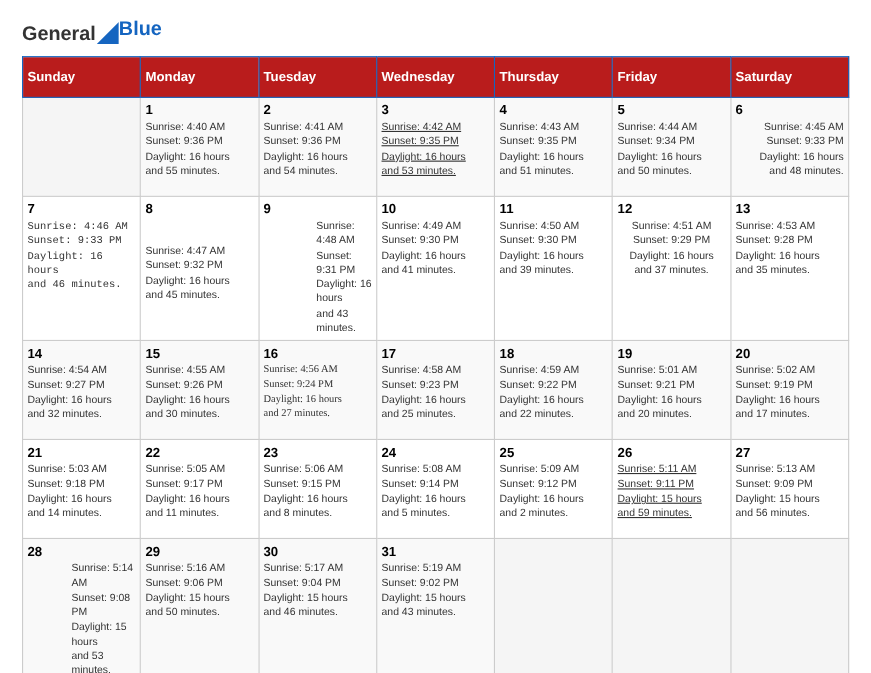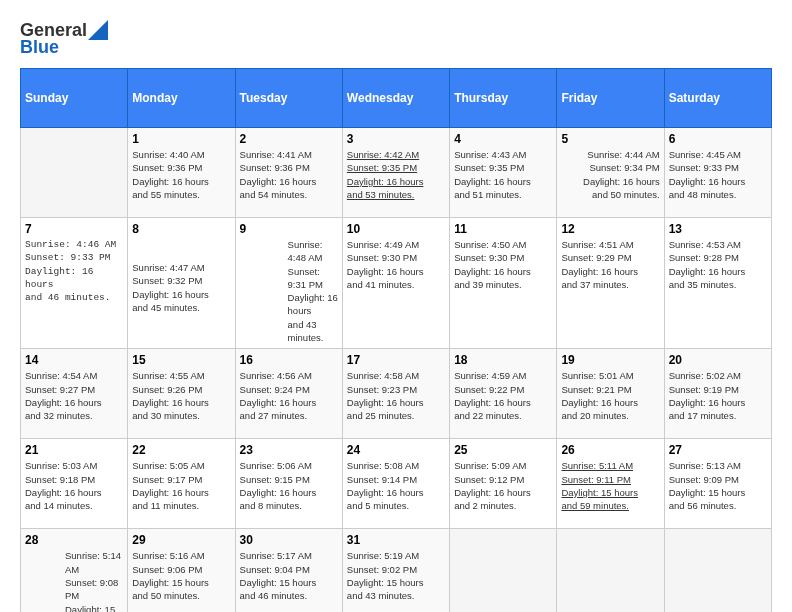--- a/index.html
+++ b/index.html
@@ -11,44 +11,44 @@
       padding: 20px;
     }
     .header-area {
       display: flex;
       justify-content: space-between;
       align-items: flex-start;
       margin-bottom: 10px;
     }
     .logo {
       display: flex;
-      flex-direction: column;
+      flex-direction: row;
       font-size: 13px;
     }
     .title-area {
       text-align: right;
     }
     .month-title {
       font-size: 36px;
       font-weight: bold;
       color: #333;
     }
     .location {
       font-size: 16px;
       color: #333;
     }
     table {
       width: 100%;
       border-collapse: collapse;
       font-size: 10.5px;
     }
     thead tr th {
-      background-color: #3b82f6;
+      background-color: #b91c1c;
       color: #fff;
-      padding: 22px 4px;
+      padding: 11px 4px;
       text-align: left;
       font-size: 12px;
       border: 1px solid #1565c0;
     }
     tbody tr td {
       border: 1px solid #ccc;
       vertical-align: top;
       padding: 4px;
       width: 14.28%;
       min-height: 80px;
@@ -132,28 +132,28 @@
         </td>
         <td>
           <span class="day-num">4</span>
           <div class="day-info" style="white-space: pre-line;">Sunrise: 4:43 AM
 Sunset: 9:35 PM
 Daylight: 16 hours
 and 51 minutes.</div>
         </td>
         <td>
           <span class="day-num">5</span>
-          <div class="day-info" style="white-space: pre-line; text-align: right;">Sunrise: 4:44 AM
+          <div class="day-info" style="white-space: pre-line;">Sunrise: 4:44 AM
 Sunset: 9:34 PM
 Daylight: 16 hours
 and 50 minutes.</div>
         </td>
         <td>
           <span class="day-num">6</span>
-          <div class="day-info" style="white-space: pre-line;">Sunrise: 4:45 AM
+          <div class="day-info" style="white-space: pre-line; text-align: right;">Sunrise: 4:45 AM
 Sunset: 9:33 PM
 Daylight: 16 hours
 and 48 minutes.</div>
         </td>
       </tr>
       <tr>
         <td>
           <span class="day-num">7</span>
           <div class="day-info" style="white-space: pre-line; font-family: Liberation Mono, monospace;">Sunrise: 4:46 AM
 Sunset: 9:33 PM
@@ -183,21 +183,21 @@
         </td>
         <td>
           <span class="day-num">11</span>
           <div class="day-info" style="white-space: pre-line;">Sunrise: 4:50 AM
 Sunset: 9:30 PM
 Daylight: 16 hours
 and 39 minutes.</div>
         </td>
         <td>
           <span class="day-num">12</span>
-          <div class="day-info" style="white-space: pre-line;">Sunrise: 4:51 AM
+          <div class="day-info" style="white-space: pre-line; text-align: center;">Sunrise: 4:51 AM
 Sunset: 9:29 PM
 Daylight: 16 hours
 and 37 minutes.</div>
         </td>
         <td>
           <span class="day-num">13</span>
           <div class="day-info" style="white-space: pre-line;">Sunrise: 4:53 AM
 Sunset: 9:28 PM
 Daylight: 16 hours
 and 35 minutes.</div>
@@ -213,21 +213,21 @@
         </td>
         <td>
           <span class="day-num">15</span>
           <div class="day-info" style="white-space: pre-line;">Sunrise: 4:55 AM
 Sunset: 9:26 PM
 Daylight: 16 hours
 and 30 minutes.</div>
         </td>
         <td>
           <span class="day-num">16</span>
-          <div class="day-info" style="white-space: pre-line;">Sunrise: 4:56 AM
+          <div class="day-info" style="white-space: pre-line; font-family: Liberation Serif, serif;">Sunrise: 4:56 AM
 Sunset: 9:24 PM
 Daylight: 16 hours
 and 27 minutes.</div>
         </td>
         <td>
           <span class="day-num">17</span>
           <div class="day-info" style="white-space: pre-line;">Sunrise: 4:58 AM
 Sunset: 9:23 PM
 Daylight: 16 hours
 and 25 minutes.</div>

